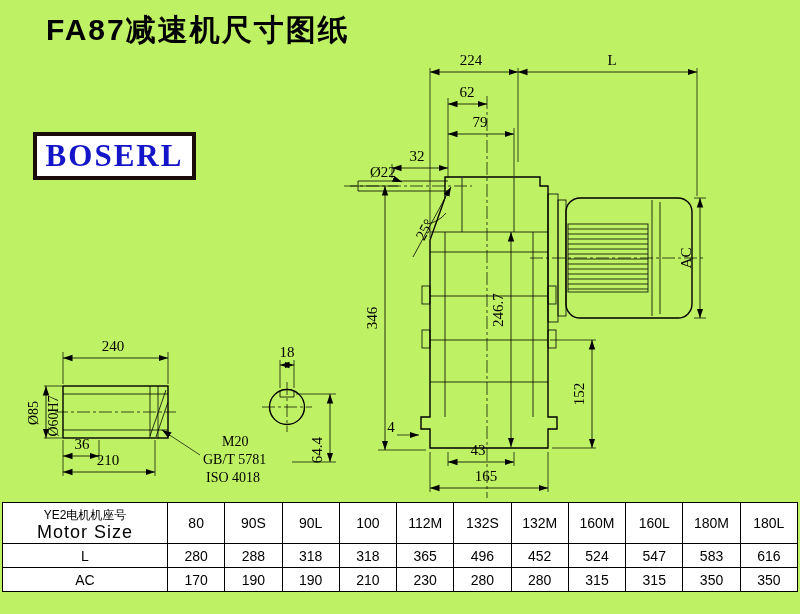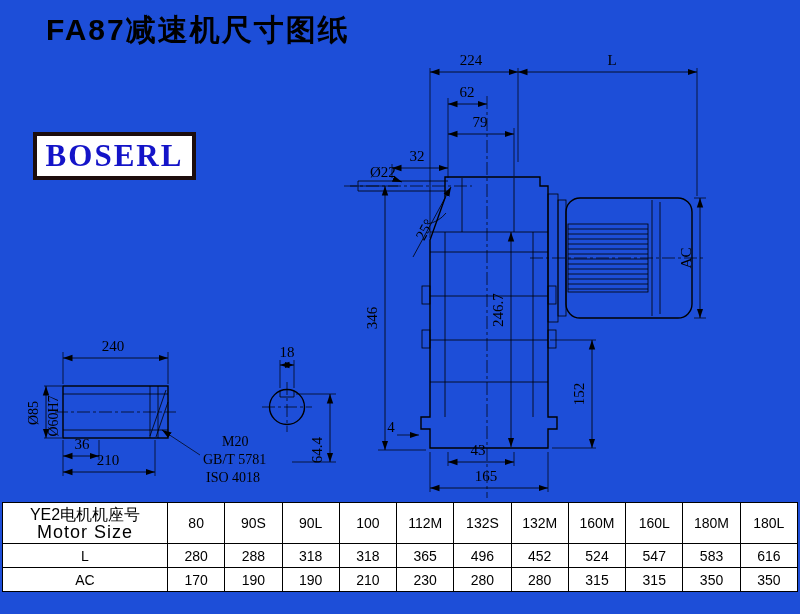--- a/index.html
+++ b/index.html
@@ -1,16 +1,16 @@
 <!DOCTYPE html>
 <html><head>
 <meta charset="utf-8">
 <style>
   html,body{margin:0;padding:0;background:#fff;}
-  .page{position:relative;width:800px;height:614px;background:#1d4ed8;overflow:hidden;
+  .page{position:relative;width:800px;height:614px;background:#bef264;overflow:hidden;
         font-family:"Liberation Sans",sans-serif;}
   .title{position:absolute;left:46px;top:10px;font-size:30px;font-weight:bold;color:#000;
          letter-spacing:2px;font-family:"Liberation Sans",sans-serif;}
   .logo{position:absolute;left:33px;top:132px;width:155px;height:40px;border:4px solid #1c0d0d;
         background:#fff;display:flex;align-items:center;justify-content:center;text-align:right;}
   .logo span{font-family:"Liberation Serif",serif;font-size:31px;font-weight:bold;
              color:#1414c8;letter-spacing:2px;}
   svg{position:absolute;left:0;top:0;}
   svg .out{stroke:#000;stroke-width:1.4;fill:none;}
   svg .thin{stroke:#000;stroke-width:0.8;fill:none;}
@@ -19,21 +19,21 @@
   svg .cl{stroke:#000;stroke-width:0.7;fill:none;stroke-dasharray:13 3 3 3;}
   svg .dt{font-family:"Liberation Serif",serif;font-size:15px;fill:#000;}
   svg .dts{font-family:"Liberation Serif",serif;font-size:14px;fill:#000;}
   table.spec{position:absolute;left:2px;top:502px;width:796px;border-collapse:collapse;
              table-layout:fixed;background:#fff;}
   table.spec th,table.spec td{border:1px solid #000;text-align:center;vertical-align:middle;
              padding:0;font-weight:normal;color:#000;font-size:14px;
              font-family:"Liberation Sans",sans-serif;}
   table.spec tr.hd th{height:40px;}
   table.spec tr.dr td{height:23px;}
-  .hdr-cn{font-size:16px;line-height:18px;}
+  .hdr-cn{font-size:12px;line-height:18px;}
   .hdr-en{font-size:18px;line-height:17px;letter-spacing:1px;}
   .c0{width:164px;}
 </style>
 </head>
 <body>
 
 <div class="page">
 
   <div class="title">FA87减速机尺寸图纸</div>
 

